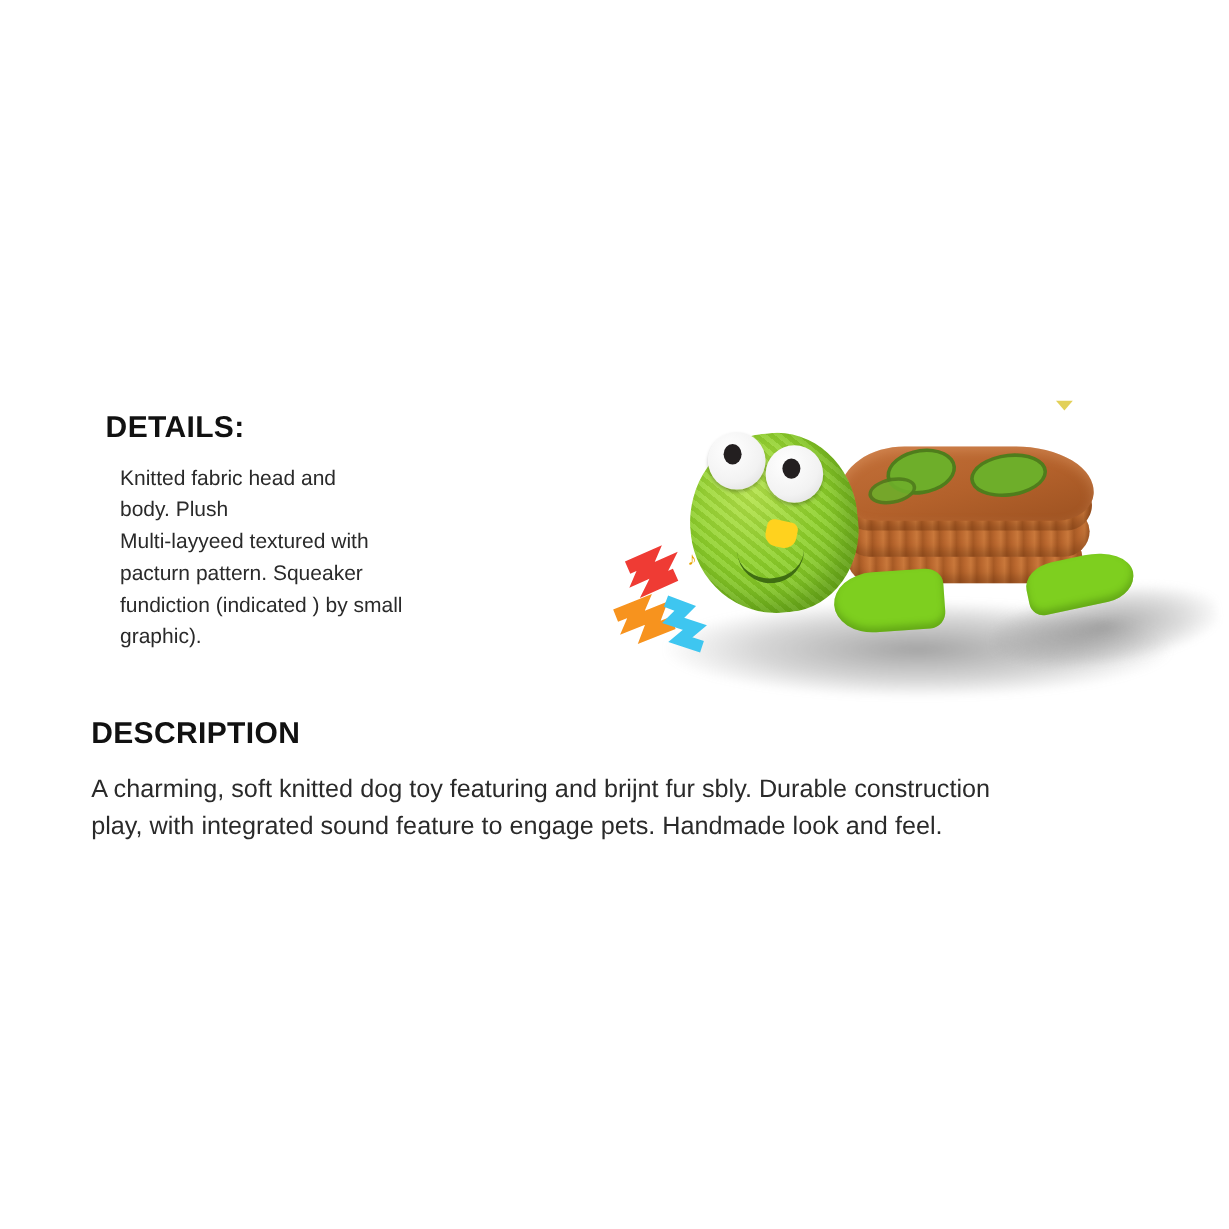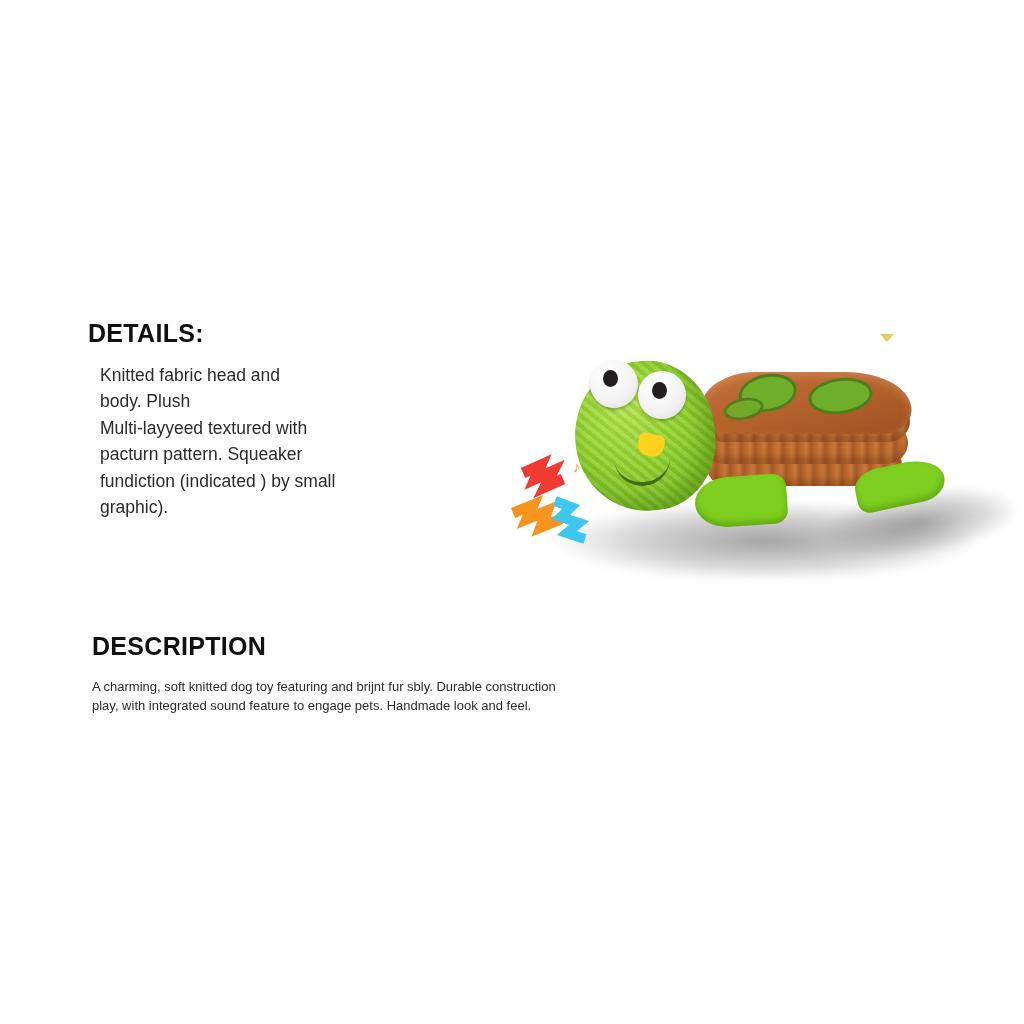--- a/index.html
+++ b/index.html
@@ -19,56 +19,55 @@
   .page {
     position: absolute;
     inset: 0;
     background: #ffffff;
   }
 
   
   .details-block {
     position: absolute;
     left: 88px;
-    top: 320px;
+    top: 343px;
     width: 330px;
   }
   .details-heading {
     font-size: 25px;
     font-weight: bold;
     letter-spacing: 0.3px;
     color: #111111;
     margin: 0 0 14px 0;
     line-height: 1.1;
   }
   .details-body {
     font-size: 17.5px;
     line-height: 1.52;
     color: #2a2a2a;
     margin: 12px;
     white-space: pre-line;
   }
 
   .description-block {
     position: absolute;
-    left: 92px;
+    left: 76px;
     top: 598px;
     width: 862px;
-    margin-top: 35px;
   }
   .description-heading {
     font-size: 25px;
     font-weight: bold;
     letter-spacing: 0.3px;
     color: #111111;
     margin: 0 0 16px 0;
     line-height: 1.1;
   }
   .description-body {
-    font-size: 13px;
+    font-size: 21px;
     line-height: 1.52;
     color: #2a2a2a;
     margin: 0;
     white-space: pre-line;
   }
 
   
   .product-photo {
     position: absolute;
     left: 455px;

